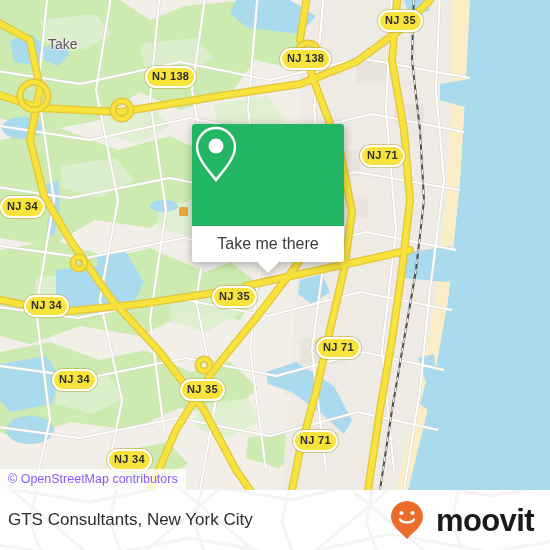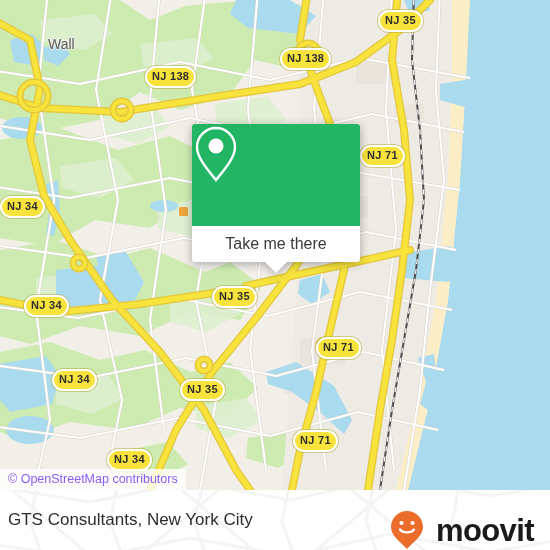--- a/index.html
+++ b/index.html
@@ -43,21 +43,21 @@
     color: #5b5b5b;
     font-size: 14px;
     white-space: nowrap;
     text-shadow: 1px 0 1px #f2efe9, -1px 0 1px #f2efe9, 0 1px 1px #f2efe9, 0 -1px 1px #f2efe9;
   }
 
   
   .popup {
     position: absolute;
     left: 192px; top: 124px;
-    width: 168px;
+    width: 152px;
     border-radius: 3px;
     overflow: visible;
     filter: drop-shadow(0 2px 5px rgba(0,0,0,.30));
   }
   .popup-top {
     background: #22b563;
     height: 102px;
     border-radius: 3px 3px 0 0;
     display: flex; align-items: center; justify-content: center;
   }
@@ -108,21 +108,21 @@
     position: relative;
     margin-left: 8px;
     color: #2d2d2d;
     font-size: 17px;
     white-space: nowrap;
   }
   .brand {
     position: absolute;
     right: 16px; top: 50%;
     transform: translateY(-50%);
-    display: flex; align-items: center; gap: 12px; margin-top: 10px;
+    display: flex; align-items: center; gap: 12px;
   }
   .brand-word {
     color: #1a1a1a;
     font-size: 31px;
     font-weight: bold;
     letter-spacing: -.6px;
     line-height: 31px;
   }
 </style>
 </head>
@@ -281,21 +281,21 @@
 
         <g>
           <path d="M414,-10 L412,60 L420,130 L424,200 L416,270 L404,340 L392,410 L380,490" stroke="#4e4e4e" stroke-width="2" fill="none"></path>
           <path d="M414,-10 L412,60 L420,130 L424,200 L416,270 L404,340 L392,410 L380,490" stroke="#ffffff" stroke-width="1.2" stroke-dasharray="5 5" fill="none"></path>
         </g>
 
         <rect x="179" y="207" width="9" height="9" rx="1.5" fill="#eda43a"></rect>
       </g>
     </svg>
 
-    <div class="place-label" style="left:48px; top:36px;">Wall</div>
+    <div class="place-label" style="left:48px; top:36px;">Take</div>
 
     <div class="shield" style="left:378px; top:10px;">NJ 35</div>
     <div class="shield" style="left:280px; top:48px;">NJ 138</div>
     <div class="shield" style="left:145px; top:66px;">NJ 138</div>
     <div class="shield" style="left:360px; top:145px;">NJ 71</div>
     <div class="shield" style="left:0px;   top:196px;">NJ 34</div>
     <div class="shield" style="left:212px; top:286px;">NJ 35</div>
     <div class="shield" style="left:24px;  top:295px;">NJ 34</div>
     <div class="shield" style="left:316px; top:337px;">NJ 71</div>
     <div class="shield" style="left:52px;  top:369px;">NJ 34</div>

